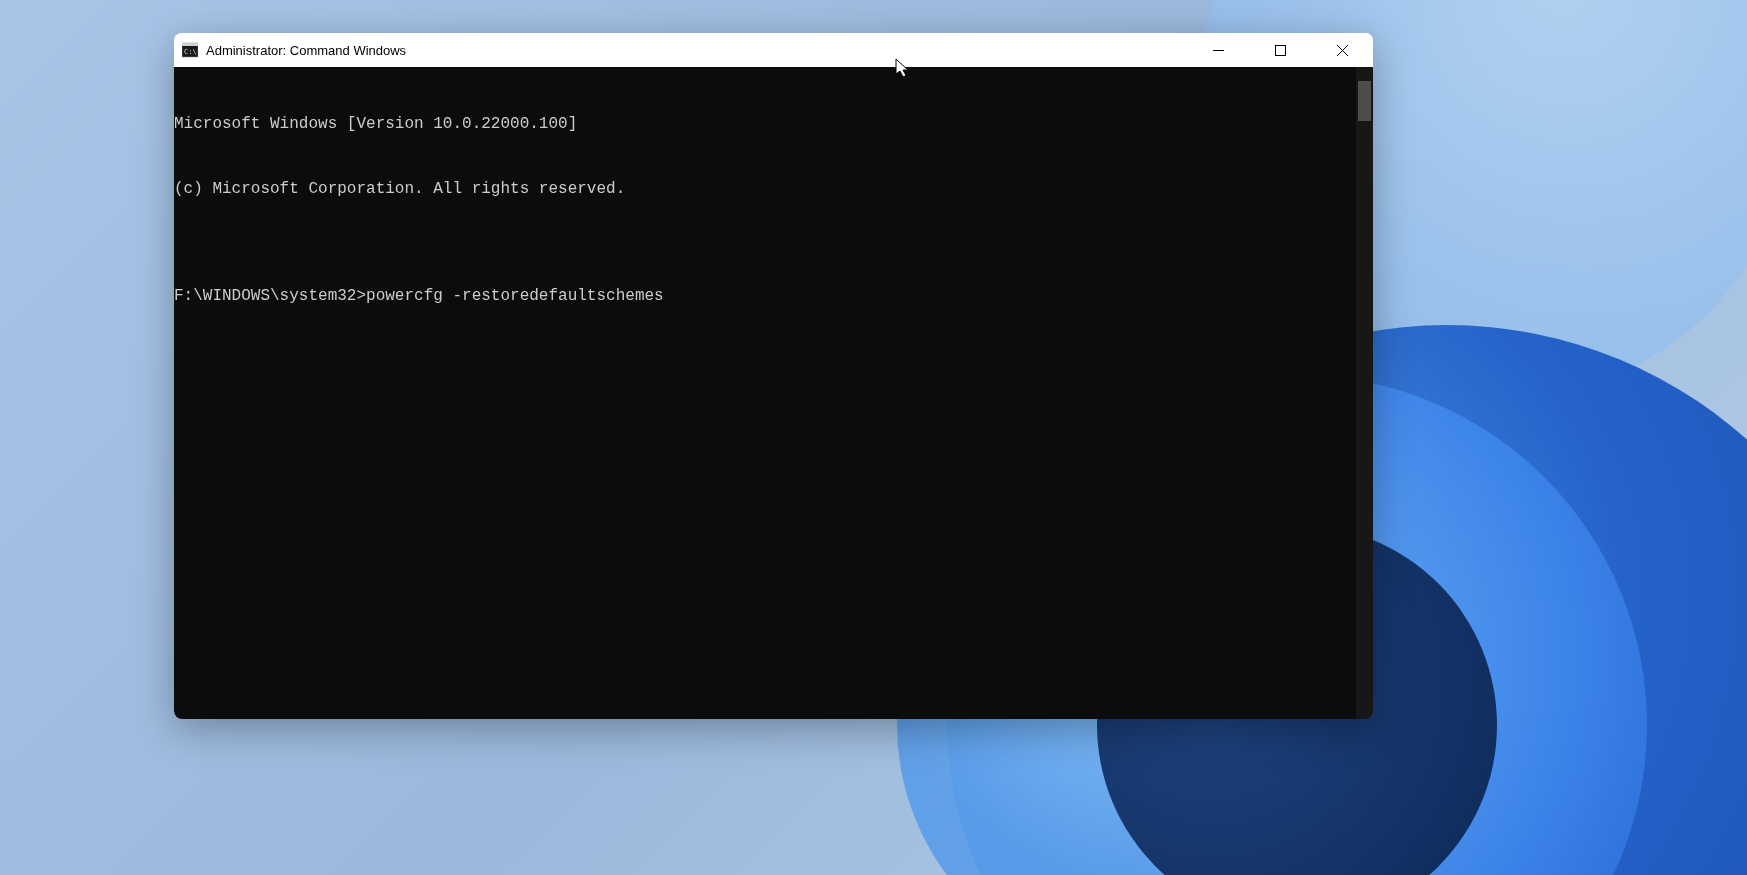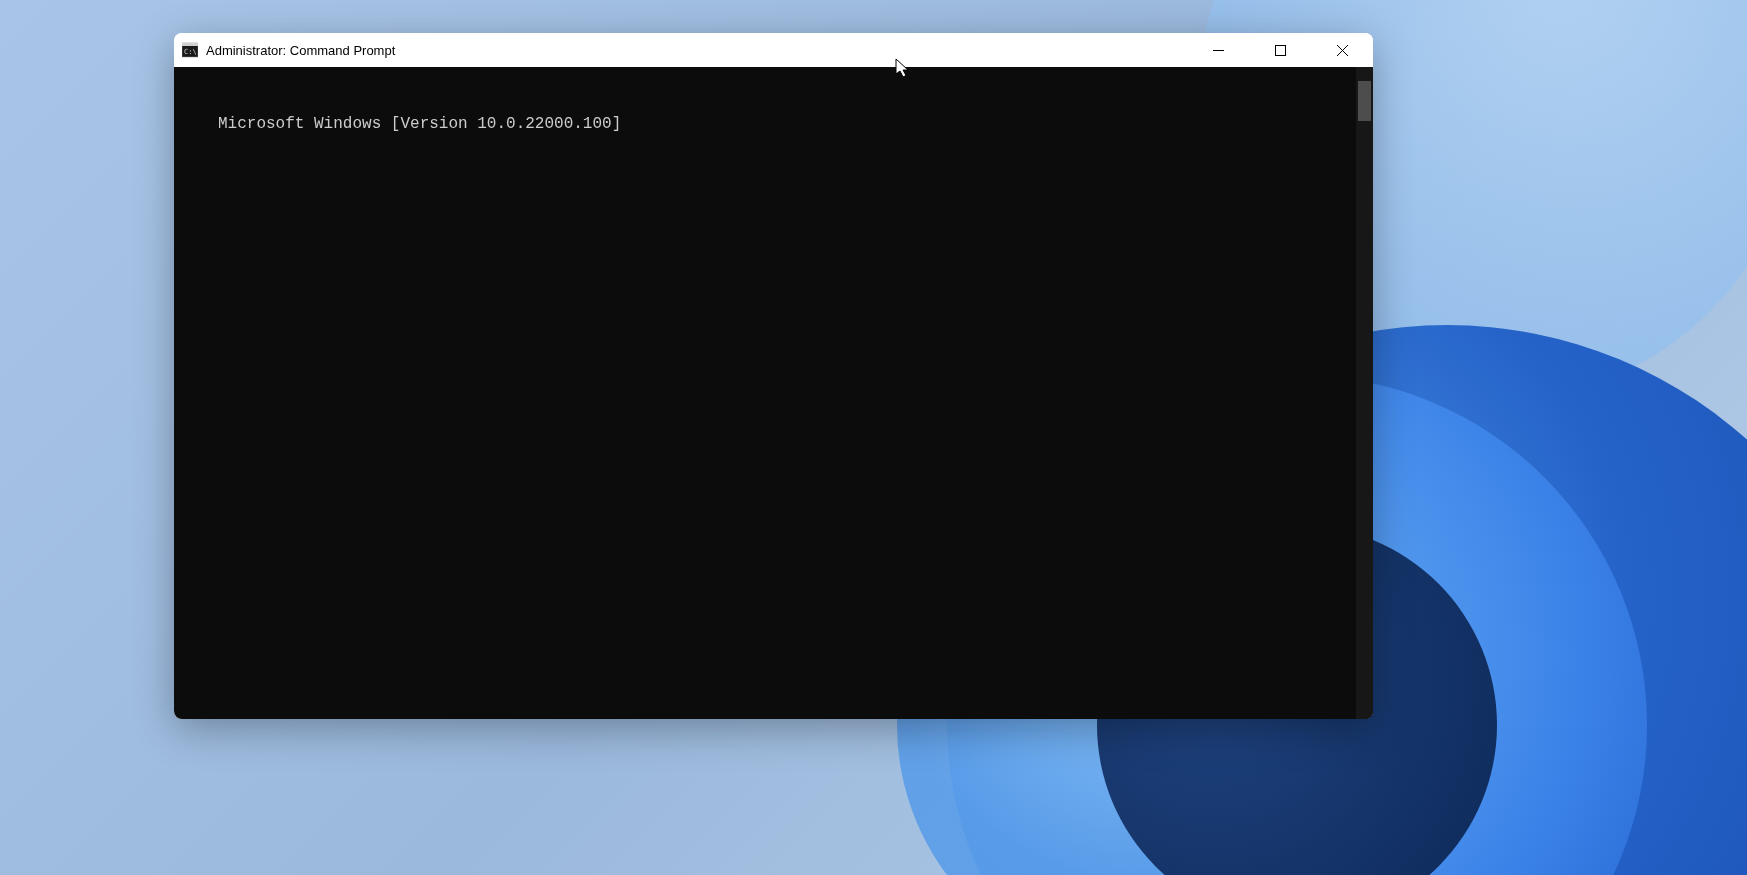--- a/index.html
+++ b/index.html
@@ -80,21 +80,21 @@
     .console-text {
       flex: 1;
       padding: 4px 0 0 0;
       font-family: Consolas, "Courier New", monospace;
       font-size: 16px;
       line-height: 21.5px;
       color: #cccccc;
       white-space: pre;
       overflow: hidden;
     }
-    .console-line { display: block; padding-left: 44px; }
+    .console-line { display: block; }
     .scrollbar {
       width: 17px;
       background: #171717;
       position: relative;
     }
     .scroll-thumb {
       position: absolute;
       top: 14px;
       left: 2px;
       right: 2px;
@@ -127,21 +127,21 @@
 
 <div class="window">
   <div class="titlebar">
     <span class="app-icon">
       <svg width="16" height="16" viewBox="0 0 16 16">
         <rect x="0" y="1" width="16" height="14" fill="#1a1a1a" stroke="#888" stroke-width="0.5"></rect>
         <rect x="0" y="1" width="16" height="3" fill="#d0d0d0"></rect>
         <text x="2" y="12" font-size="7" fill="#ccc" font-family="monospace">C:\</text>
       </svg>
     </span>
-    <span class="title-text">Administrator: Command Prompt</span>
+    <span class="title-text">Administrator: Command Windows</span>
     <div class="window-controls">
       <div class="win-btn">
         <svg width="11" height="11" viewBox="0 0 11 11">
             <line x1="0" y1="5.5" x2="11" y2="5.5" stroke-width="1"></line>
           </svg>
       </div>
       <div class="win-btn">
         <svg width="11" height="11" viewBox="0 0 11 11">
             <rect x="0.5" y="0.5" width="10" height="10" fill="none" stroke-width="1"></rect>
           </svg>
@@ -150,21 +150,23 @@
         <svg width="11" height="11" viewBox="0 0 11 11">
             <line x1="0" y1="0" x2="11" y2="11" stroke-width="1"></line>
             <line x1="11" y1="0" x2="0" y2="11" stroke-width="1"></line>
           </svg>
       </div>
     </div>
   </div>
   <div class="console-area">
     <div class="console-text">
       <span class="console-line">Microsoft Windows [Version 10.0.22000.100]</span>
+      <span class="console-line">(c) Microsoft Corporation. All rights reserved.</span>
       <span class="console-line"></span>
+      <span class="console-line">F:\WINDOWS\system32&gt;powercfg -restoredefaultschemes</span>
       <span class="console-line"></span>
     </div>
     <div class="scrollbar">
       <div class="scroll-arrow top"></div>
       <div class="scroll-thumb"></div>
       <div class="scroll-arrow bottom"></div>
     </div>
   </div>
 </div>
 

